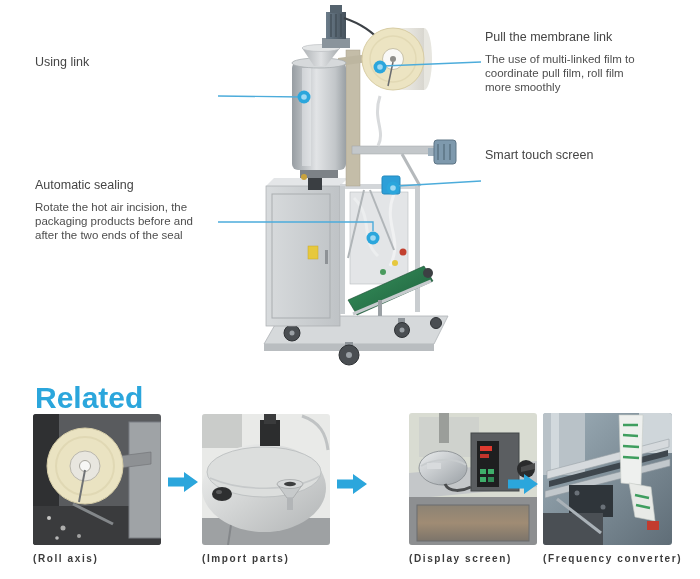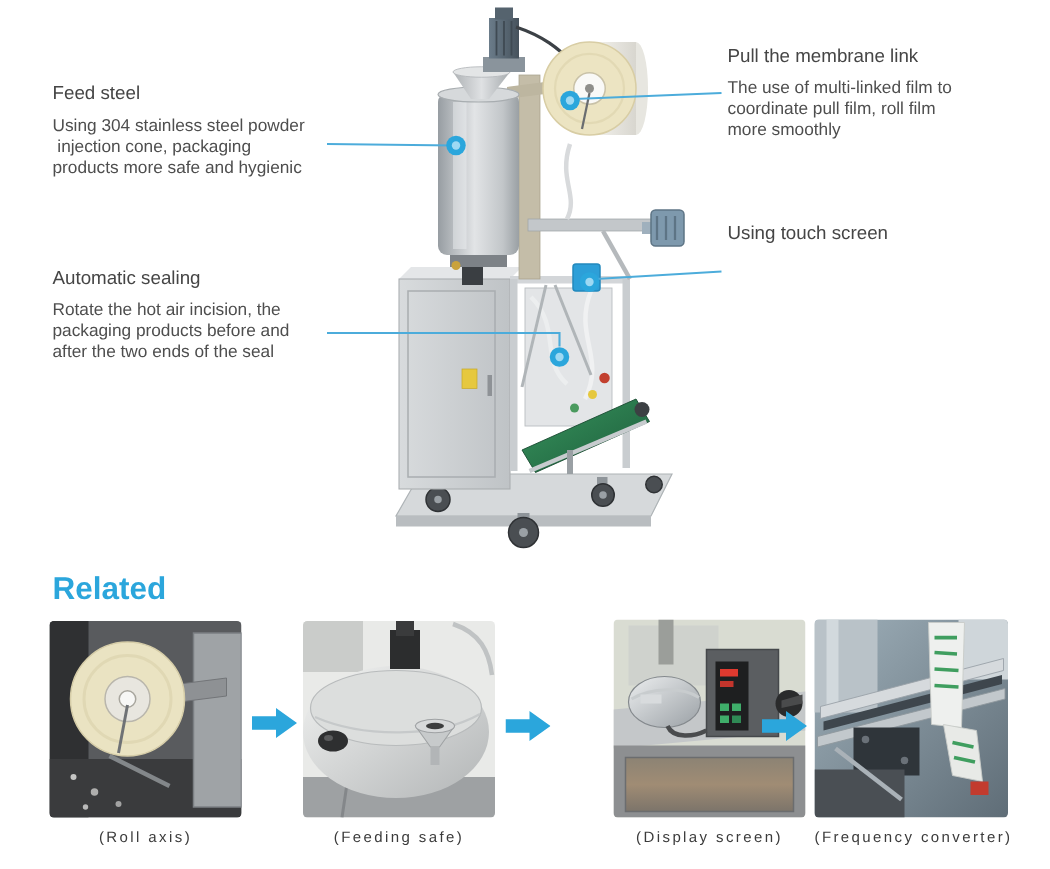--- a/index.html
+++ b/index.html
@@ -3,55 +3,52 @@
 <meta charset="utf-8">
 <style>
   html,body{margin:0;padding:0;background:#fff;}
   #canvas{position:relative;width:700px;height:579px;background:#ffffff;overflow:hidden;
           font-family:"Liberation Sans",sans-serif;}
   .abs{position:absolute;}
   .callout{position:absolute;}
   .callout-title{font-size:12.5px;color:#454545;margin:0 0 8px 0;font-weight:400;}
   .callout-body{font-size:11.5px;line-height:14px;color:#4e4e4e;white-space:pre-line;margin:0;}
   .overlay{position:absolute;left:0;top:0;pointer-events:none;}
-  .related-title{position:absolute;left:35px;top:381px;font-size:21px;font-weight:700;color:#2ba6dc;}
+  .related-title{position:absolute;left:35px;top:381px;font-size:30px;font-weight:700;color:#2ba6dc;}
   .thumb{position:absolute;width:128px;}
   .thumb svg{display:block;border-radius:3px;}
-  .thumb-label{margin-top:8px;text-align:center;font-size:10px;font-weight:400;
+  .thumb-label{margin-top:8px;font-size:10px;font-weight:700;
                letter-spacing:1.6px;color:#3b3b3b;white-space:nowrap;}
   .arrow{position:absolute;width:30px;height:24px;}
 </style>
 </head>
 <body>
 
 <div id="canvas">
 
   <div class="callout" style="left:35px;top:55px;width:200px;">
-    <p class="callout-title">Feed steel</p>
-    <p class="callout-body">Using 304 stainless steel powder
-&nbsp;injection cone, packaging
-products more safe and hygienic</p>
+    <p class="callout-title">Using link</p>
   </div>
 
   <div class="callout" style="left:485px;top:30px;width:215px;">
     <p class="callout-title">Pull the membrane link</p>
     <p class="callout-body">The use of multi-linked film to
 coordinate pull film, roll film
 more smoothly</p>
   </div>
 
   <div class="callout" style="left:35px;top:178px;width:200px;">
     <p class="callout-title">Automatic sealing</p>
     <p class="callout-body">Rotate the hot air incision, the
 packaging products before and
 after the two ends of the seal</p>
   </div>
 
   <div class="callout" style="left:485px;top:148px;width:215px;">
-    <p class="callout-title">Using touch screen</p>
+    <p class="callout-title">Smart touch screen</p>
   </div>
 
   <svg class="abs" style="left:252px;top:0px;" width="215" height="370" viewBox="0 0 215 370">
     <defs>
       <linearGradient id="gTank" x1="0" y1="0" x2="1" y2="0">
         <stop offset="0" stop-color="#979da2"></stop>
           <stop offset="0.45" stop-color="#e2e4e6"></stop>
         <stop offset="0.8" stop-color="#c2c6c9"></stop>
           <stop offset="1" stop-color="#9aa0a4"></stop>
       </linearGradient>
@@ -221,21 +218,21 @@
       <rect x="62" y="0" width="12" height="10" fill="#3a3b3c"></rect>
       <ellipse cx="20" cy="80" rx="10" ry="7" fill="#2e2f30"></ellipse>
       <ellipse cx="17" cy="78" rx="3" ry="2" fill="#5a5b5c"></ellipse>
       <g>
         <polygon points="75,70 101,70 91,84 85,84" fill="#c7cacb" stroke="#9fa2a4" stroke-width="0.7"></polygon>
         <ellipse cx="88" cy="70" rx="13" ry="4.5" fill="#d7d9da" stroke="#9fa2a4" stroke-width="0.7"></ellipse>
         <ellipse cx="88" cy="70" rx="6" ry="2.2" fill="#3c3d3e"></ellipse>
         <rect x="85" y="84" width="6" height="12" fill="#b2b5b7"></rect>
       </g>
     </svg>
-    <div class="thumb-label">(Feeding safe)</div>
+    <div class="thumb-label">(Import parts)</div>
   </div>
 
   <svg class="arrow" style="left:337px;top:472px;" viewBox="0 0 30 24">
     <polygon points="0,7.5 16,7.5 16,2 30,12 16,22 16,16.5 0,16.5" fill="#2ba6dc"></polygon>
   </svg>
 
   <div class="thumb" style="left:373px;top:413px;margin-left:36px;">
     <svg width="128" height="132" viewBox="0 0 128 132">
       <defs>
         <linearGradient id="gPump" x1="0" y1="0" x2="1" y2="1">

